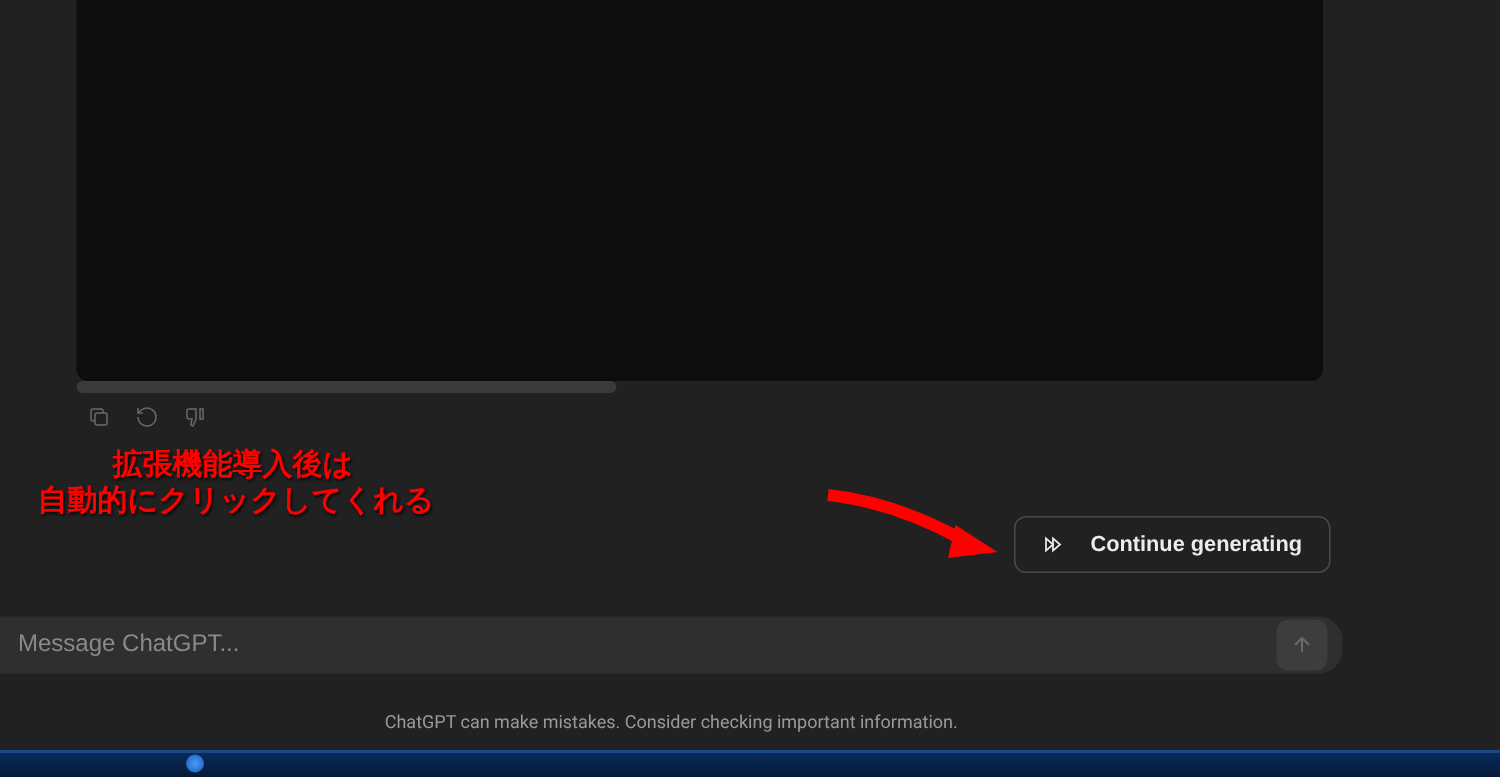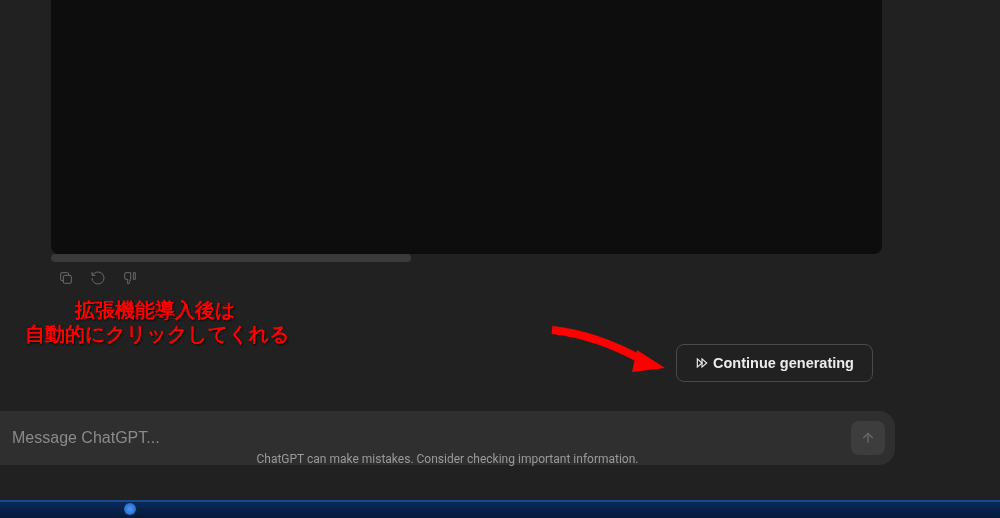--- a/index.html
+++ b/index.html
@@ -81,34 +81,34 @@
       top: 344px;
       background: transparent;
       border: 1px solid #4a4a4a;
       border-radius: 8px;
       color: #ececec;
       padding: 10px 18px;
       font-size: 14.5px;
       font-weight: 600;
       display: flex;
       align-items: center;
-      gap: 4px;
+      gap: 18px;
       cursor: pointer;
     }
     .continue-button svg {
       stroke: #ececec;
       fill: none;
       stroke-width: 2;
     }
     .input-container {
       position: absolute;
       left: 0;
       top: 411px;
       width: 895px;
-      height: 54px;
+      height: 38px;
       background: #2f2f2f;
       border-radius: 0 16px 16px 0;
       display: flex;
       align-items: center;
       padding-left: 12px;
       padding-right: 10px;
     }
     .message-input {
       flex: 1;
       background: transparent;
@@ -131,21 +131,21 @@
       cursor: pointer;
     }
     .send-button svg {
       stroke: #6a6a6a;
       fill: none;
       stroke-width: 2;
     }
     .footer-text {
       position: absolute;
       left: 0;
-      top: 452px;
+      top: 474px;
       width: 895px;
       text-align: center;
       color: #9a9a9a;
       font-size: 12px;
     }
     .bottom-bar {
       position: absolute;
       left: 0;
       bottom: 0;
       width: 1000px;

